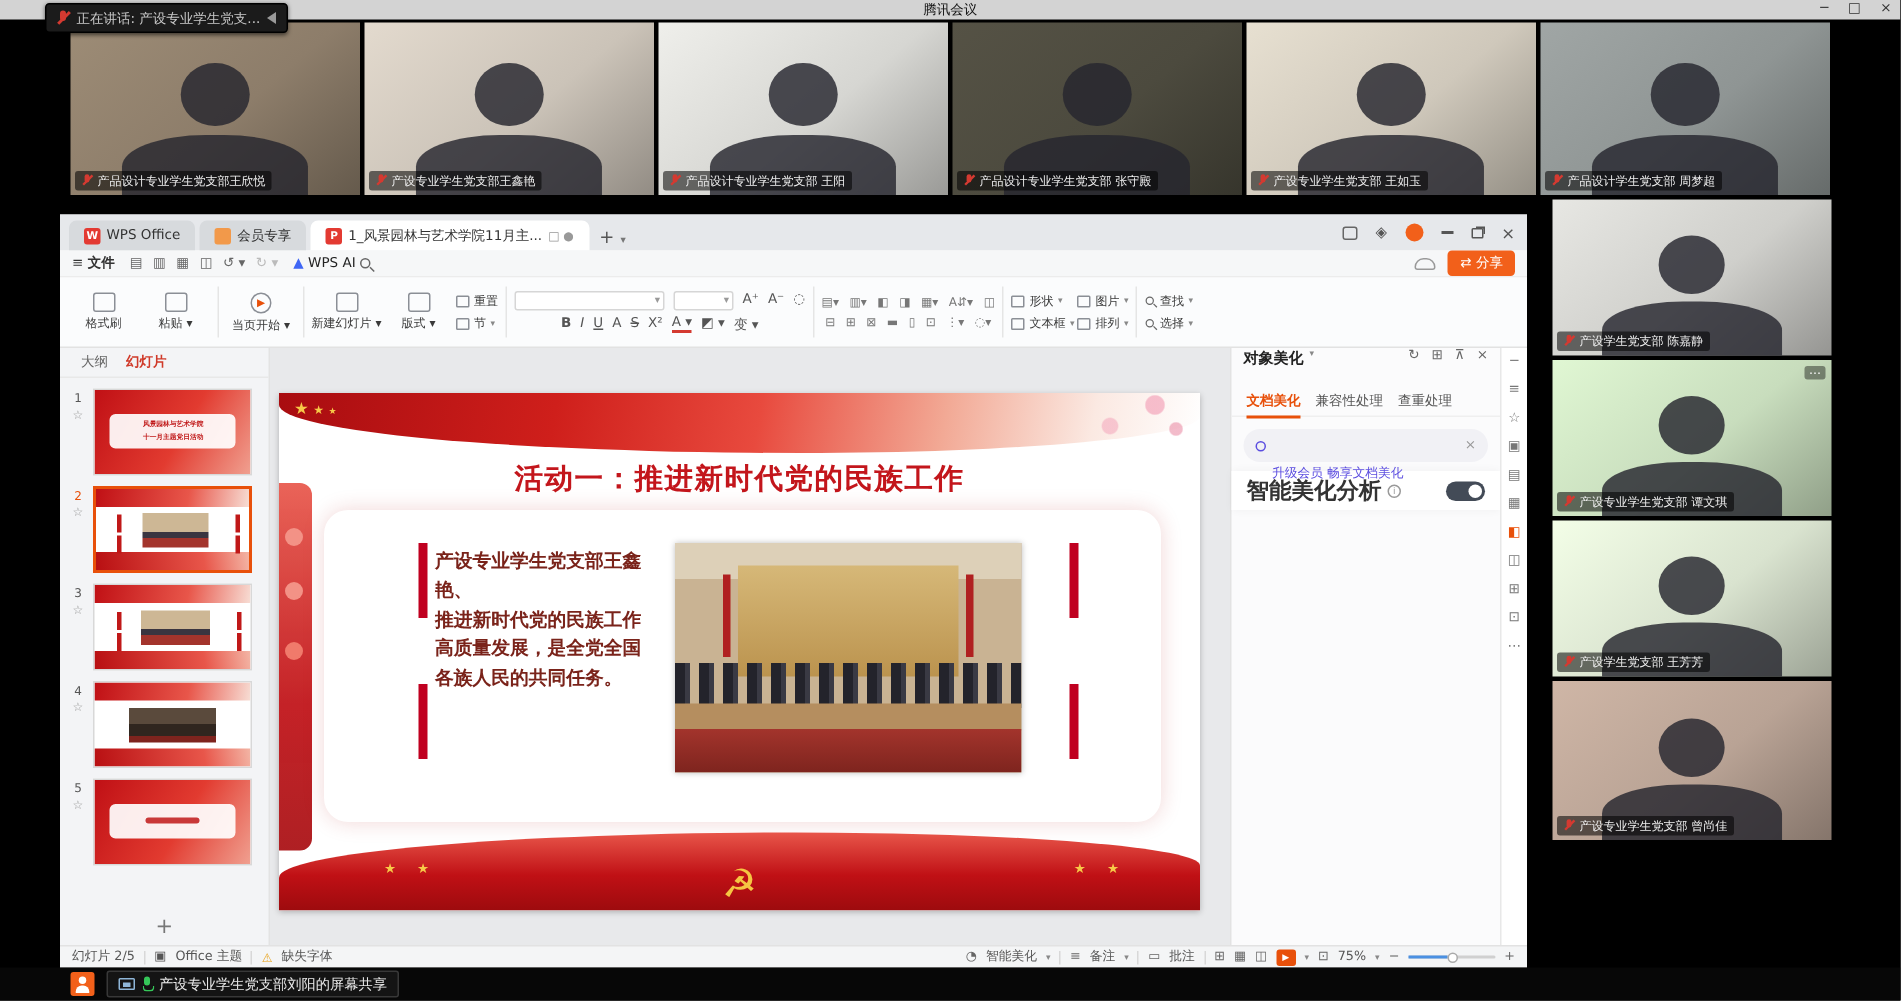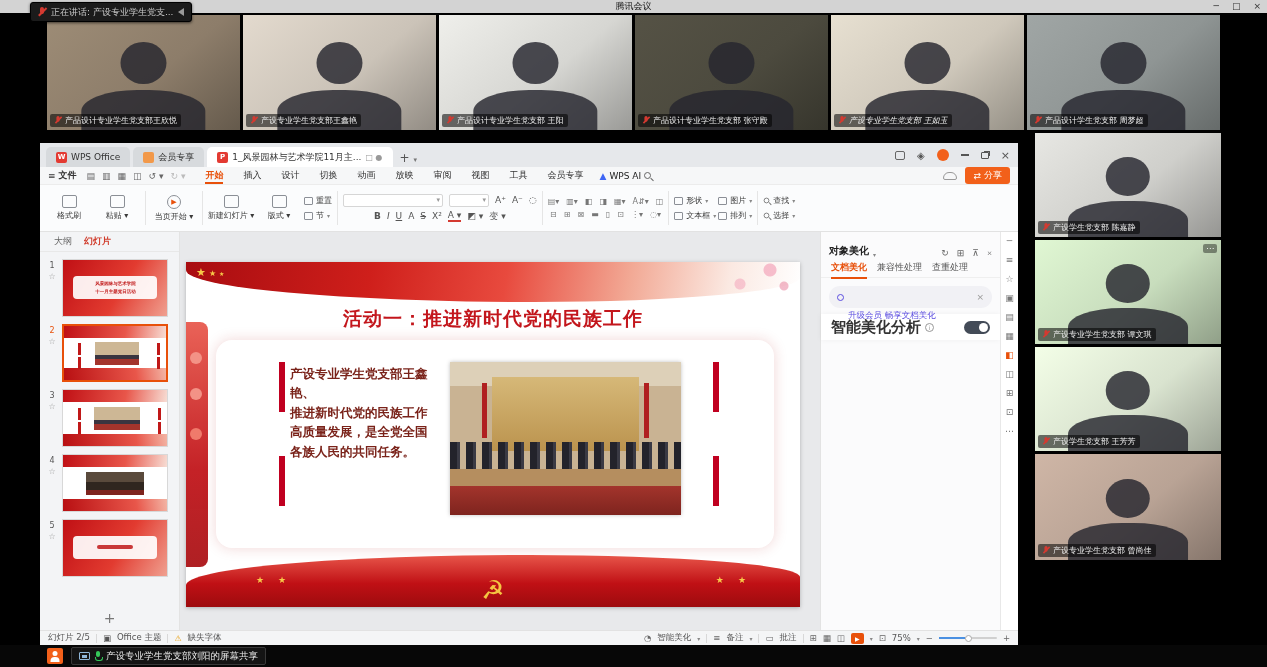--- a/index.html
+++ b/index.html
@@ -150,21 +150,21 @@
 
   .band-bottom { position:absolute; bottom:0; left:0; right:0; height:52px;
     background:linear-gradient(#e8564a,#c01015 55%,#9d0b0e);
     border-radius:56% 44% 0 0 / 30px 22px 0 0; }
   .band-bottom .emblem { position:absolute; left:50%; bottom:4px; transform:translateX(-50%); color:#f5c542; font-size:26px; line-height:1; }
   .band-bottom .bstars { position:absolute; color:#f7c948; font-size:9px; letter-spacing:14px; bottom:22px; }
   .band-bottom .bstars.l { left:70px; } .band-bottom .bstars.r { right:40px; }
 
   
   .right-panel { position:absolute; left:780px; top:0; width:180px; height:100%; background:#fbfbfc; border-left:1px solid #e3e3e3; }
-  .rp-head { height:26px; display:flex; align-items:flex-end; padding:0 8px; gap:4px;font-family:Liberation Serif, serif; }
+  .rp-head { height:26px; display:flex; align-items:flex-start; padding:0 8px; gap:4px; }
   .rp-title { font-size:10px; font-weight:bold; color:#222; }
   .rp-head .dd { margin-right:auto; }
   .rp-hicons { display:flex; gap:8px; }
   .rp-hicons span { font-size:9px; color:#666; }
   .rp-tabs { display:flex; gap:10px; padding:0 10px; height:20px; align-items:center; border-bottom:1px solid #efefef; }
   .rp-tab { font-size:9px; color:#555; position:relative; white-space:nowrap; }
   .rp-tab.active { color:#e8500a; font-weight:bold; }
   .rp-tab.active::after { content:""; position:absolute; left:0; right:0; bottom:-5px; height:2px; background:#e8500a; }
   .rp-banner { margin:8px 8px 6px; height:22px; background:#f1f1f5; border-radius:12px; display:flex; align-items:center; gap:4px; padding:0 8px; }
   .rp-banner .bulb { width:7px; height:7px; border-radius:50%; border:1.3px solid #5b4de0; position:relative; }
@@ -249,21 +249,21 @@
           <span class="nm">产品设计专业学生党支部 王阳</span>
         </span>
       </div>
       <div class="vtile" style="width: 193px; height: 115px; background: linear-gradient(140deg, rgb(85, 82, 69) 0%, rgb(76, 74, 62) 55%, rgb(54, 53, 44) 100%);">
         <div class="sil"></div>
         <span class="vlabel">
           <span class="mic-mute"></span>
           <span class="nm">产品设计专业学生党支部 张守殿</span>
         </span>
       </div>
-      <div class="vtile" style="width: 193px; height: 115px; background: linear-gradient(140deg, rgb(231, 224, 209) 0%, rgb(207, 200, 187) 55%, rgb(149, 144, 134) 100%); font-style: italic;">
+      <div class="vtile" style="width: 193px; height: 115px; background: linear-gradient(140deg, rgb(231, 224, 209) 0%, rgb(207, 200, 187) 55%, rgb(149, 144, 134) 100%);">
         <div class="sil"></div>
         <span class="vlabel">
           <span class="mic-mute"></span>
           <span class="nm">产设专业学生党支部 王如玉</span>
         </span>
       </div>
       <div class="vtile" style="width: 193px; height: 115px; background: linear-gradient(140deg, rgb(160, 166, 165) 0%, rgb(143, 149, 148) 55%, rgb(102, 107, 106) 100%);">
         <div class="sil"></div>
         <span class="vlabel">
           <span class="mic-mute"></span>
@@ -339,32 +339,20 @@
           <b>文件</b>
         </span>
       <span class="qa">
         <span>▤</span>
         <span>▥</span>
         <span>▦</span>
         <span>◫</span>
         <span>↺ ▾</span>
         <span style="color:#bbb;">↻ ▾</span>
       </span>
-      <nav class="menu-tabs" id="wps-menu-tabs">
-          <span class="mtab active">开始</span>
-          <span class="mtab">插入</span>
-          <span class="mtab">设计</span>
-          <span class="mtab">切换</span>
-          <span class="mtab">动画</span>
-          <span class="mtab">放映</span>
-          <span class="mtab">审阅</span>
-          <span class="mtab">视图</span>
-          <span class="mtab">工具</span>
-          <span class="mtab">会员专享</span>
-        </nav>
       <span class="ai-chip">
         <span class="ai-logo">▲</span>
         <span>WPS AI</span>
         <span class="mag"></span>
       </span>
       <span class="mb-right">
         <span class="cloud-ico"></span>
         <span class="share-btn">
             <span>⇄</span>
             <span>分享</span>

